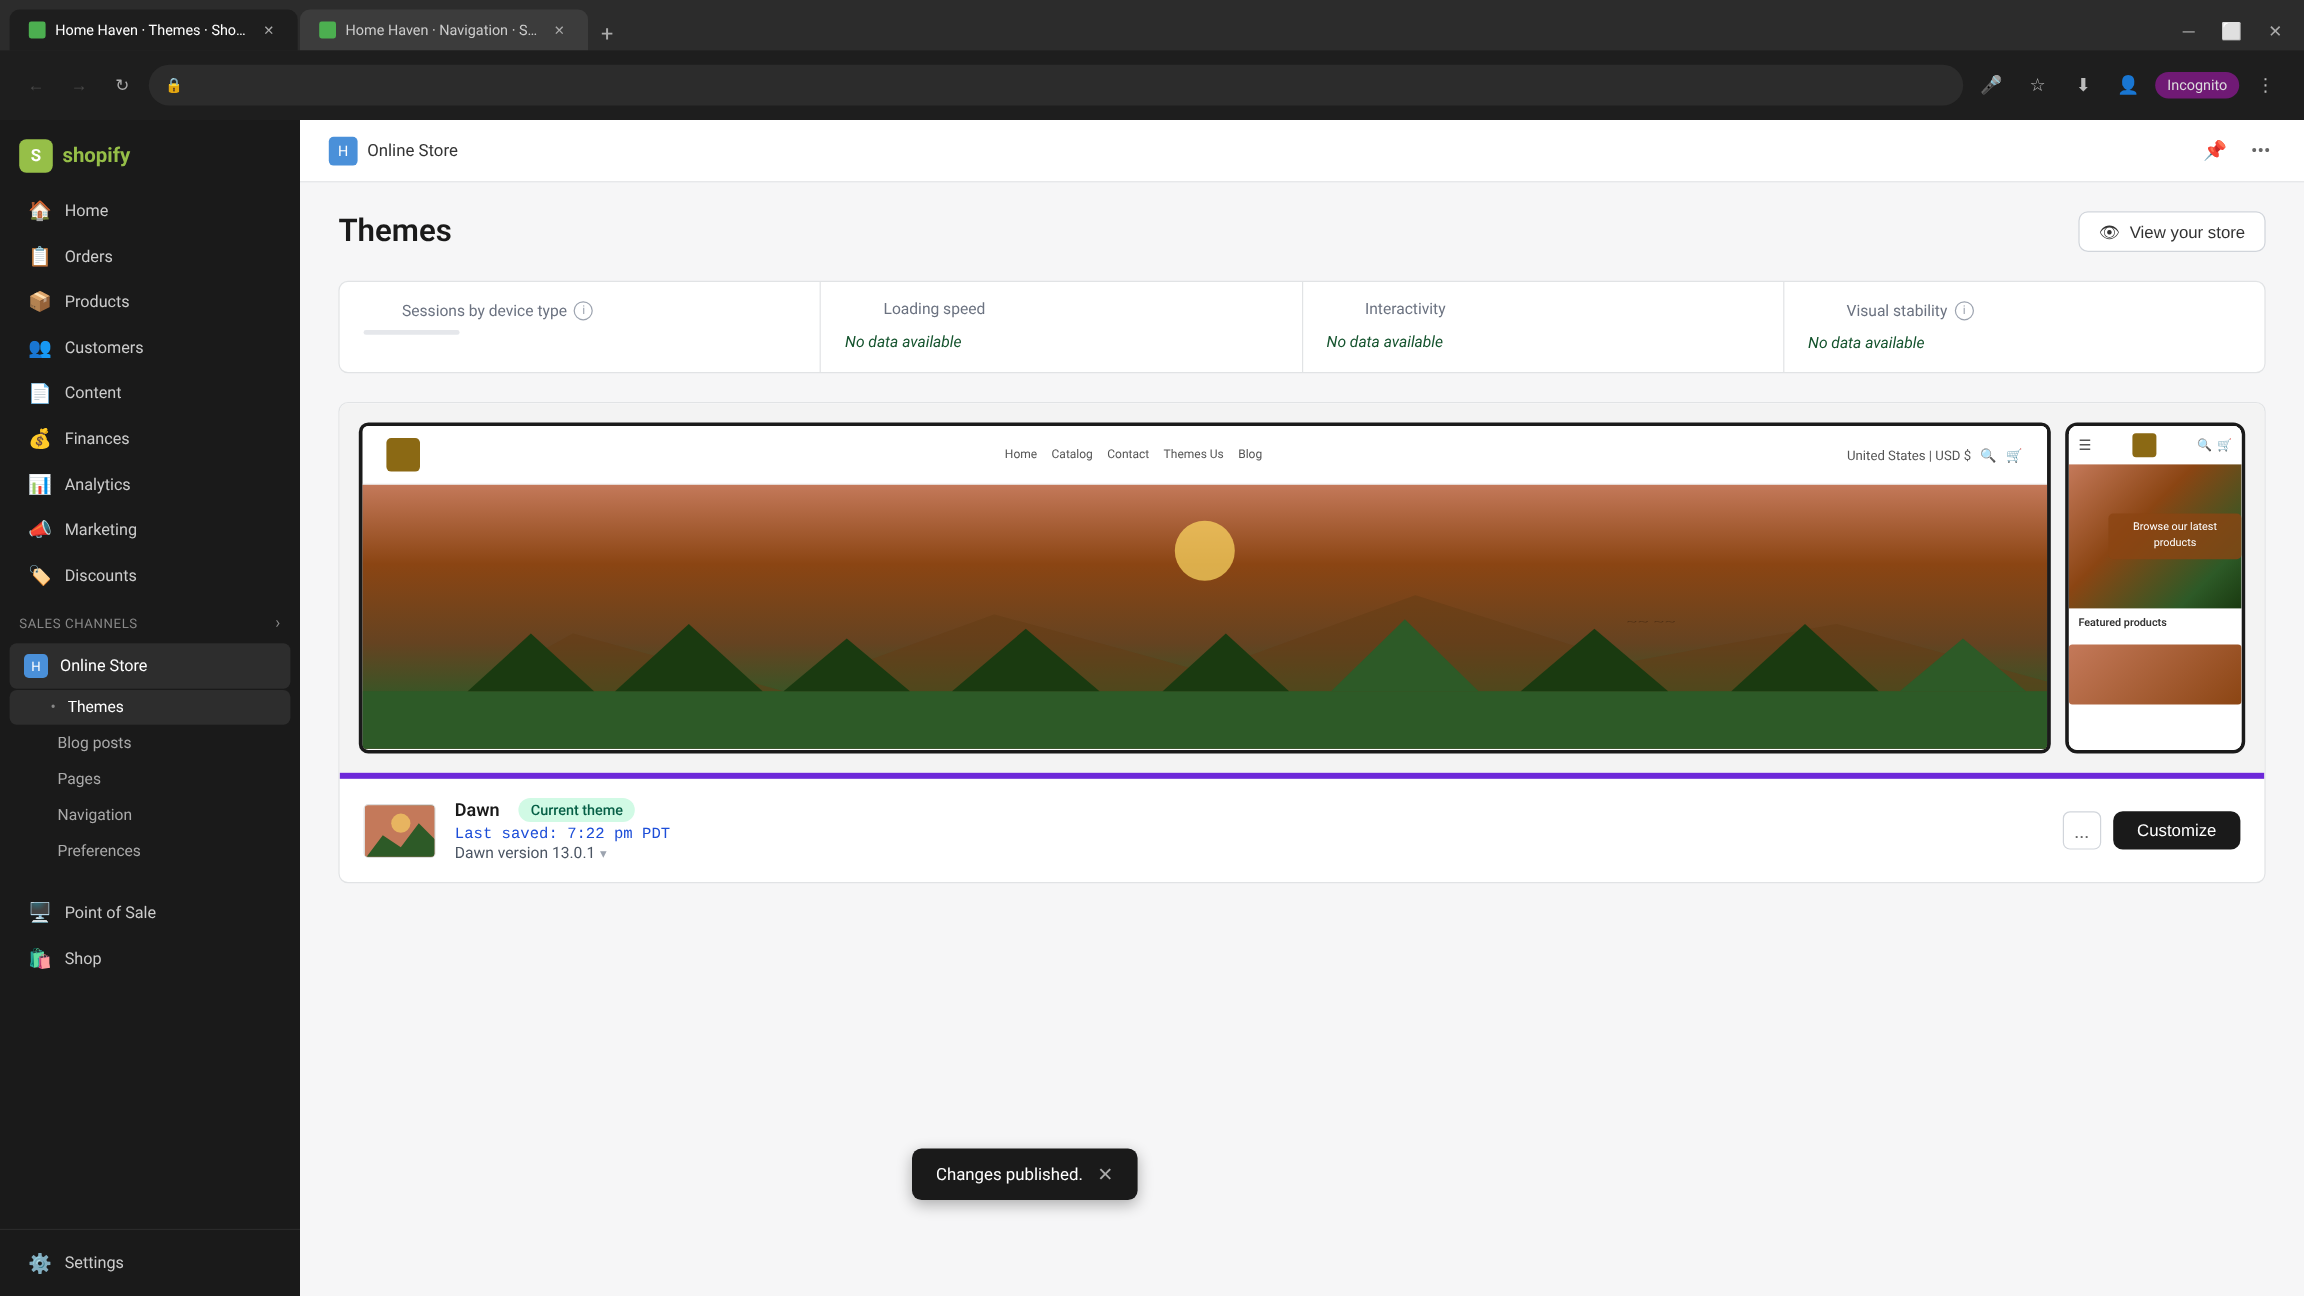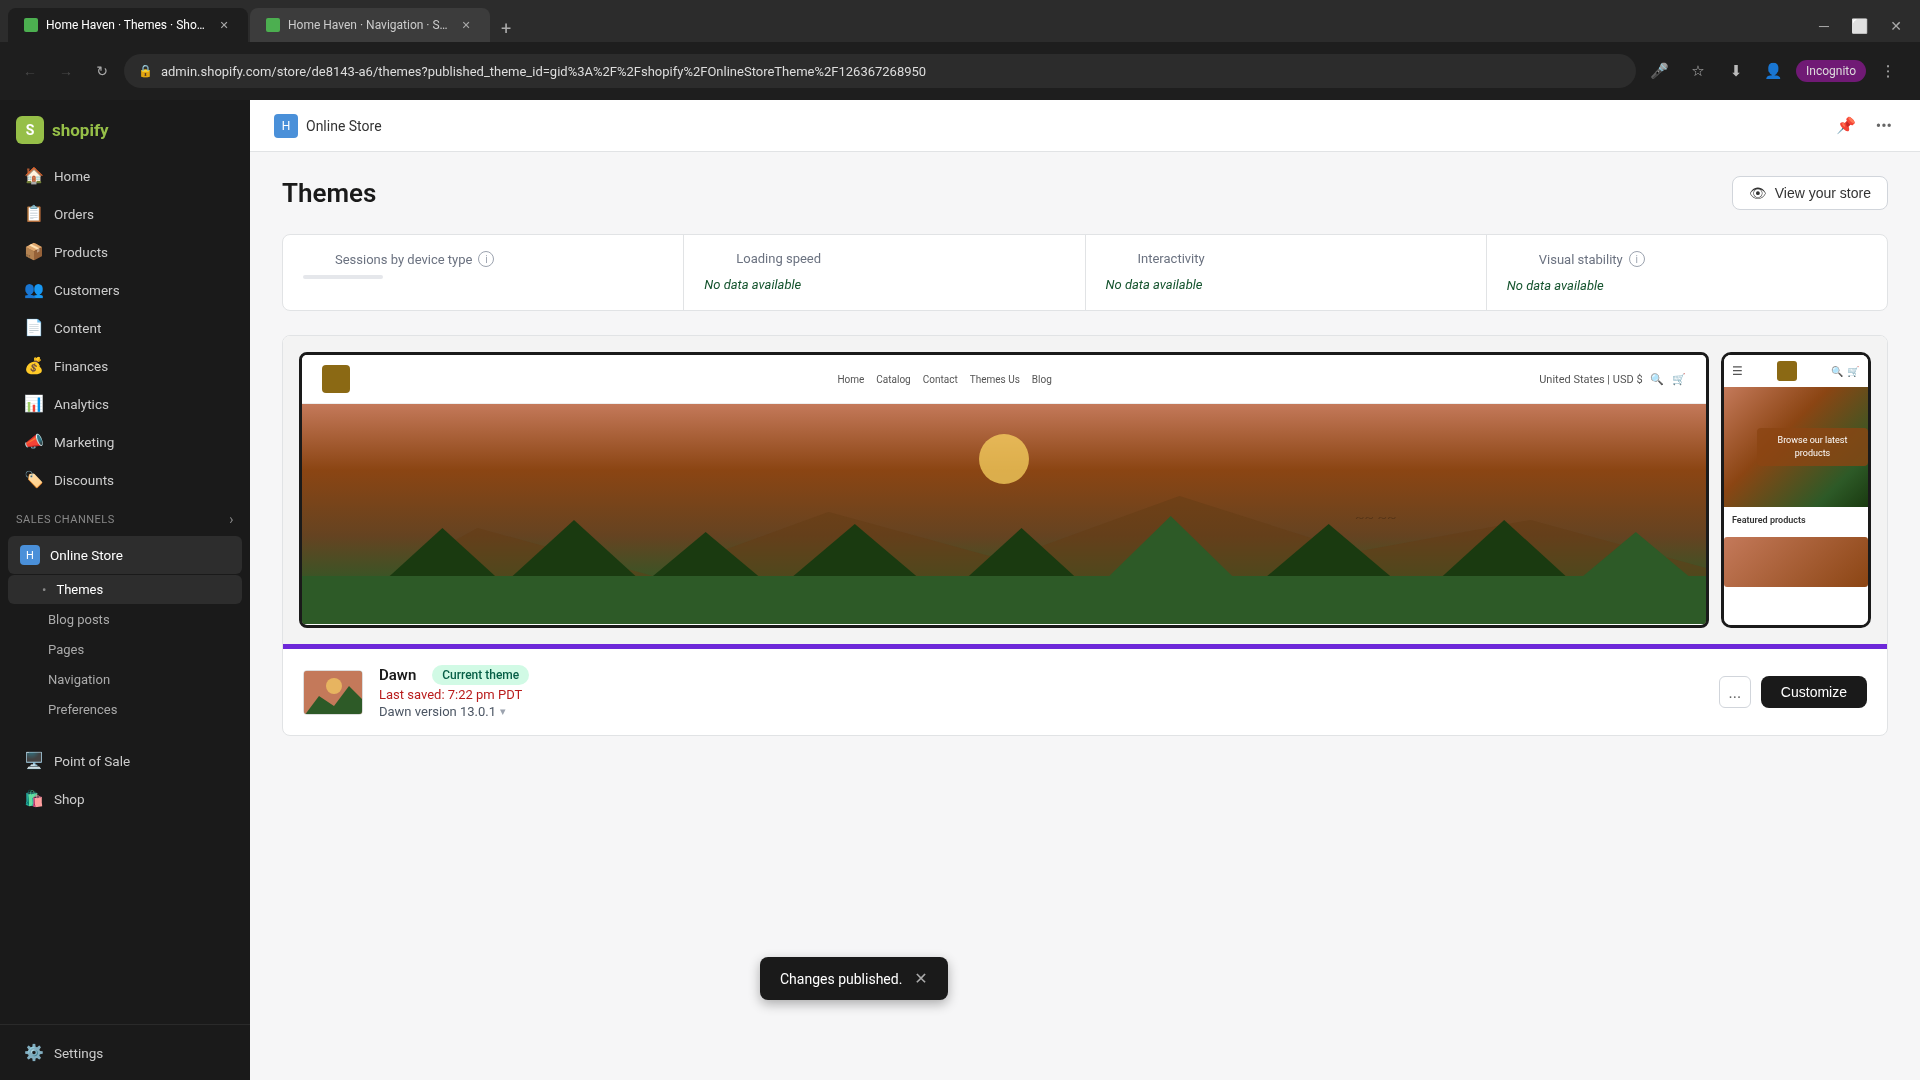--- a/index.html
+++ b/index.html
@@ -528,22 +528,23 @@
     .current-theme-badge {
       background: #d1fae5;
       color: #065f46;
       padding: 3px 10px;
       border-radius: 12px;
       font-size: 12px;
       font-weight: 500;
     }
     .theme-saved {
       font-size: 13px;
-      color: #b91c1c;
+      color: #1d4ed8;
       margin-top: 2px;
+      font-family: Liberation Mono, monospace;
     }
     .theme-version {
       display: flex;
       align-items: center;
       gap: 4px;
       font-size: 13px;
       color: #4b5563;
       margin-top: 2px;
     }
     .theme-version-chevron {
@@ -628,21 +629,20 @@
       <div class="win-btn">⬜</div>
       <div class="win-btn close">✕</div>
     </div>
   </div>
   <div class="browser-nav">
     <div class="nav-btn disabled">←</div>
     <div class="nav-btn disabled">→</div>
     <div class="nav-btn">↻</div>
     <div class="address-bar">
       <span class="address-lock">🔒</span>
-      <span class="address-url">admin.shopify.com/store/de8143-a6/themes?published_theme_id=gid%3A%2F%2Fshopify%2FOnlineStoreTheme%2F126367268950</span>
     </div>
     <div class="nav-actions">
       <div class="nav-icon-btn">🎤</div>
       <div class="nav-icon-btn">☆</div>
       <div class="nav-icon-btn">⬇</div>
       <div class="nav-icon-btn">👤</div>
       <div class="incognito-badge">Incognito</div>
       <div class="nav-icon-btn">⋮</div>
     </div>
   </div>

